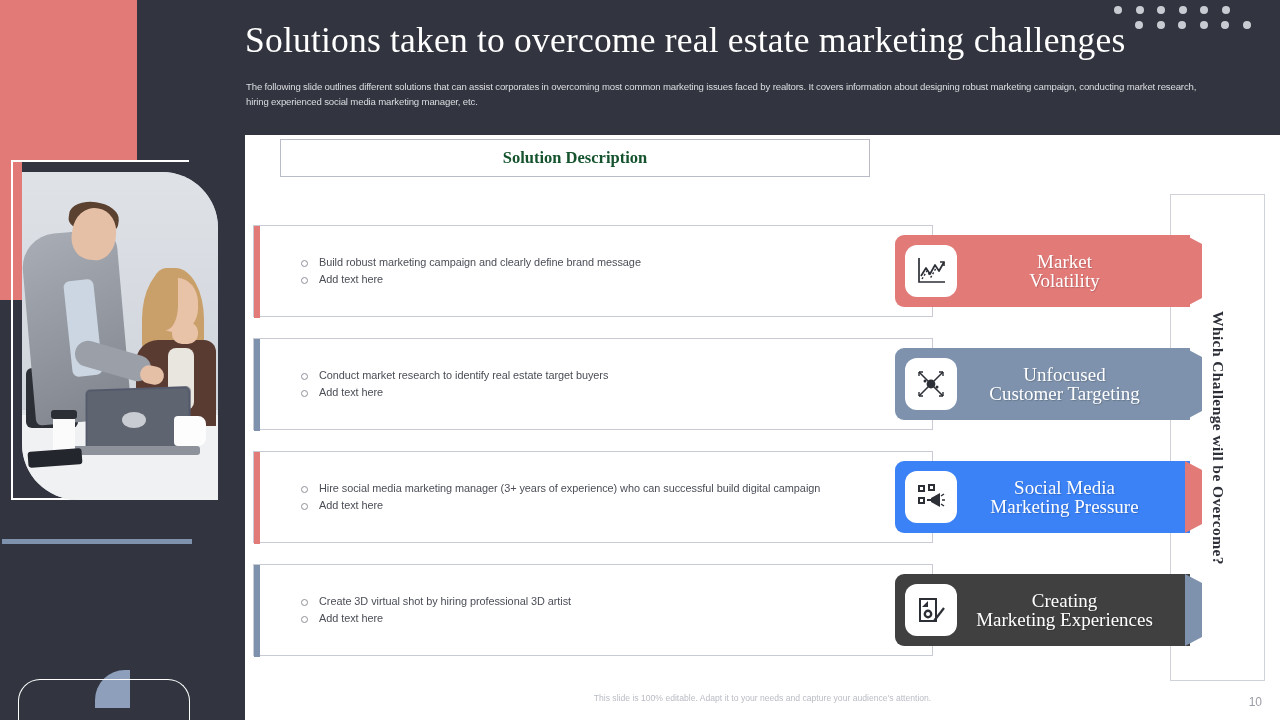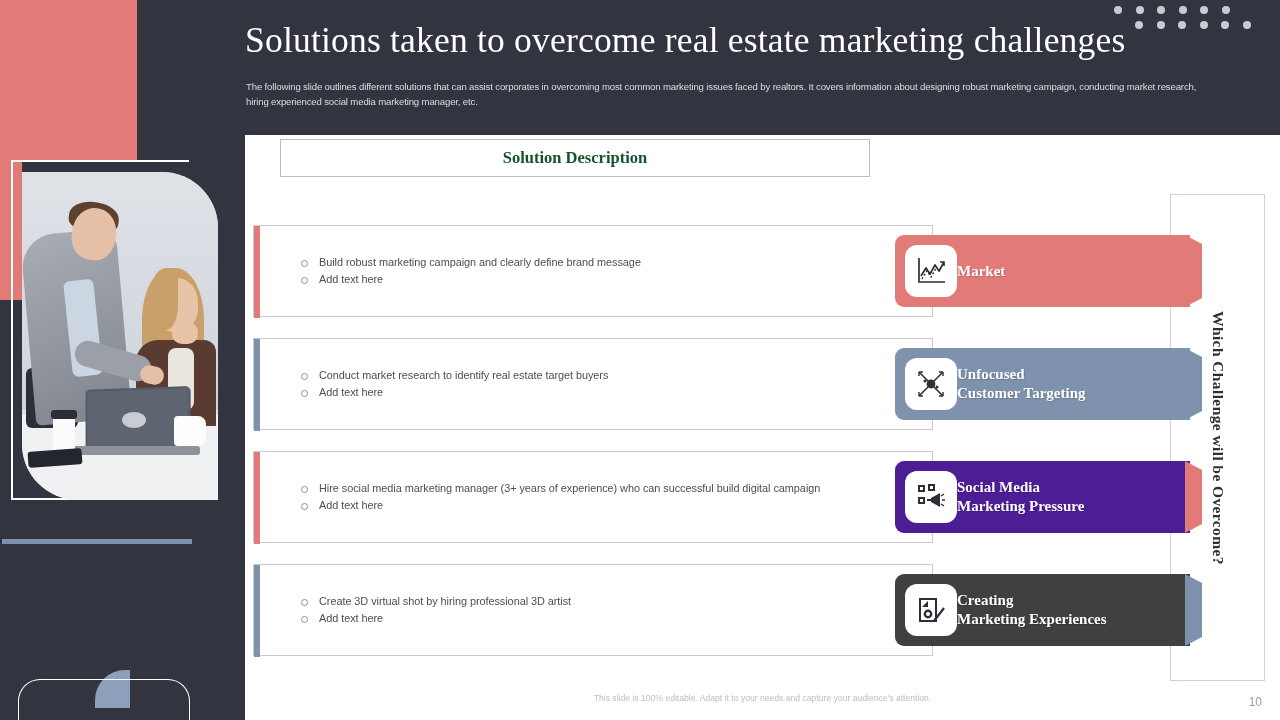--- a/index.html
+++ b/index.html
@@ -240,23 +240,23 @@
   .label-arrow {
     position: absolute; top: 10px; left: 940px; width: 17px; height: 72px;
     clip-path: polygon(0 0, 100% 9px, 100% calc(100% - 9px), 0 100%);
   }
   .icon-tile {
     width: 52px; height: 52px; margin-left: 10px; flex: none;
     background: #ffffff; border-radius: 12px;
     display: flex; align-items: center; justify-content: center;
   }
   .label-text {
-    flex: 1; text-align: left; padding-right: 18px;
-    font-family: "Liberation Serif", serif; font-weight: bold;
-    font-size: 15px; line-height: 19px; color: #ffffff;
+    flex: 1; text-align: center; padding-right: 18px;
+    font-family: "Liberation Serif", serif; font-weight: normal;
+    font-size: 19px; line-height: 19px; color: #ffffff;
     text-shadow: 1px 1px 1px rgba(0,0,0,.18);
   }
 
   #footer-note {
     position: absolute; left: 0; top: 558px; width: 1035px;
     text-align: center; font-size: 8.6px; color: #b9bcc4;
   }
   #page-number {
     position: absolute; right: 18px; top: 560px;
     font-size: 12px; color: #9a9da6;
@@ -351,20 +351,21 @@
       <div class="icon-tile">
         <svg width="34" height="34" viewBox="0 0 34 34" aria-hidden="true">
           <path d="M5 4 L5 28 L31 28" stroke="#2c2f36" stroke-width="1.7" fill="none"></path>
           <path d="M7 22 L12 14 L16 20 L21 11 L25 17 L30 8" stroke="#2c2f36" stroke-width="1.7" fill="none" stroke-linejoin="round"></path>
           <path d="M26 8 L30 8 L30 12" stroke="#2c2f36" stroke-width="1.6" fill="none"></path>
           <path d="M8 25 L13 17 L17 23 L22 14" stroke="#2c2f36" stroke-width="1.4" fill="none" stroke-dasharray="2 2"></path>
         </svg>
       </div>
       <div class="label-text">
         <div>Market</div>
+        <div>Volatility</div>
       </div>
     </div>
     <div class="label-arrow" style="background:#e27a78"></div>
   </div>
 
   <div class="row r1">
     <div class="desc-card">
       <div class="accent-bar" style="background:#7e92ad"></div>
       <div class="bullets">
         <div class="bullet">Conduct market research to identify real estate target buyers</div>
@@ -401,21 +402,21 @@
       <div class="accent-bar" style="background:#e27a78"></div>
       <div class="bullets">
         <div class="bullet">Hire social media marketing manager (3+ years of experience) who can successful build digital campaign</div>
         <div class="bullet">Add text here</div>
       </div>
     </div>
     <div class="connector" style="left:690px">
       <div class="knob" style="background:#d8817f"></div>
       <div class="line" style="background:#d8817f"></div>
     </div>
-    <div class="label-bar" style="background:#4c1d95">
+    <div class="label-bar" style="background:#3b82f6">
       <div class="icon-tile">
         <svg width="34" height="34" viewBox="0 0 34 34" aria-hidden="true">
           <rect x="4" y="5" width="7" height="7" fill="#2c2f36"></rect>
           <rect x="6" y="7" width="3" height="3" fill="#ffffff"></rect>
           <rect x="14" y="4" width="7" height="7" fill="#2c2f36"></rect>
           <rect x="16" y="6" width="3" height="3" fill="#ffffff"></rect>
           <rect x="4" y="17" width="7" height="7" fill="#2c2f36"></rect>
           <rect x="6" y="19" width="3" height="3" fill="#ffffff"></rect>
           <path d="M17 18 L26 13 L26 27 L17 22 Z" fill="#2c2f36"></path>
           <path d="M13 19 L17 19 L17 21 L13 21 Z" fill="#2c2f36"></path>

